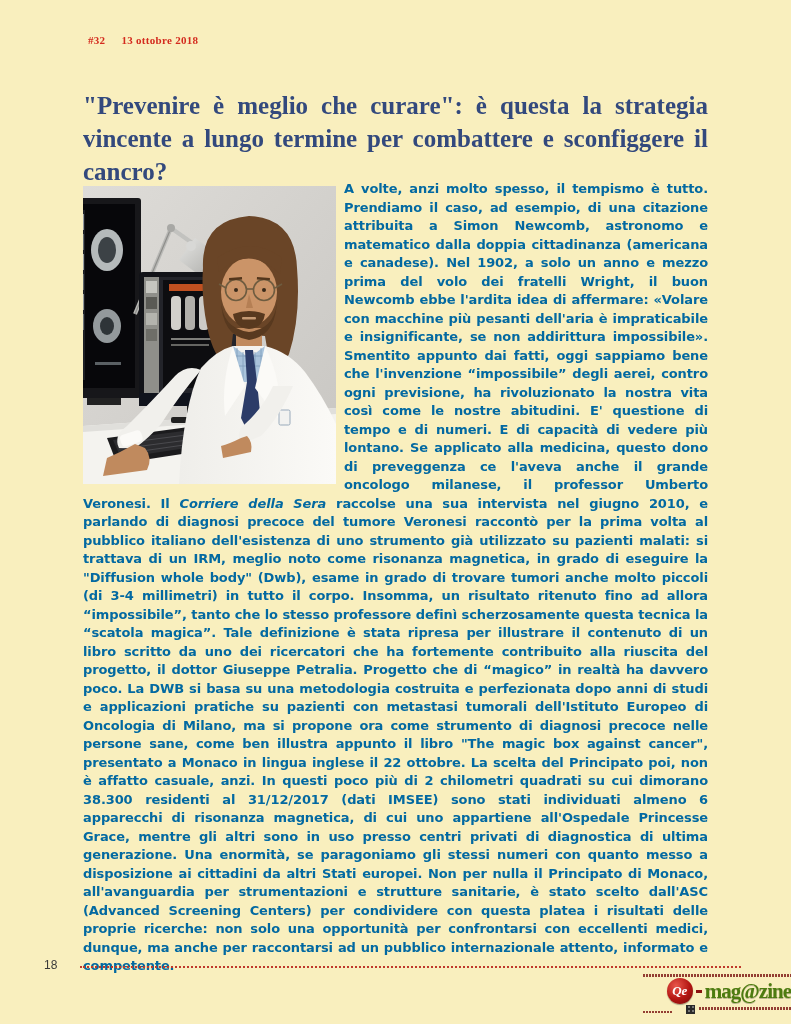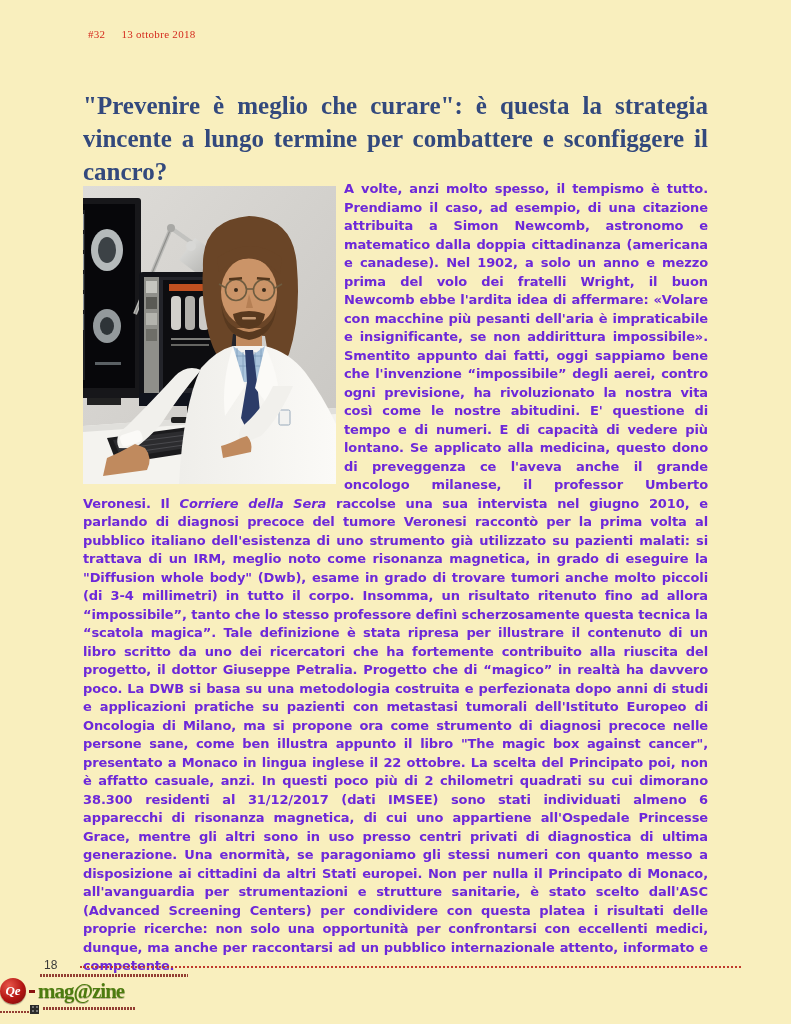--- a/index.html
+++ b/index.html
@@ -4,57 +4,57 @@
 <style>
   html,body{margin:0;padding:0;}
   body{
     width:791px;height:1024px;
     background:#f9efbe;
     position:relative;
     overflow:hidden;
     font-family:"DejaVu Sans", sans-serif;
   }
   .issue-line{
-    position:absolute;left:88px;top:28px;
+    position:absolute;left:88px;top:34px;
     font-family:"Liberation Serif", serif;
-    font-weight:normal;font-size:11px;color:#d42b1e;
+    font-weight:bold;font-size:11px;color:#d42b1e;
     letter-spacing:.3px;
   }
   .issue-line .date{margin-left:16px;}
   .article-title{
     position:absolute;left:83px;top:72px;width:625px;
     font-family:"Liberation Serif", serif;
     font-weight:bold;font-size:25px;line-height:1.32;
     color:#33497d;text-align:justify;
   }
   .article-body-wrap{
     position:absolute;left:83px;top:180px;width:625px;
   }
   .article-photo{
     float:left;width:253px;height:298px;
     margin:6px 8px 2px 0;
     display:block;background:#d6d4d0;
   }
   .article-body{
     margin:0;text-align:justify;
     font-size:13px;font-weight:bold;line-height:18.5px;
-    letter-spacing:-0.1px;color:#6d28d9;
+    letter-spacing:-0.1px;color:#0369a1;
   }
   .article-body .ital{font-style:italic;}
   .footer-rule{
     position:absolute;left:80px;right:50px;top:966px;
     border-top:2px dotted #c0392b;height:0;
   }
   .page-number{
     position:absolute;left:44px;top:958px;
     font-size:12px;color:#3a3a3a;font-family:"Liberation Sans", sans-serif;
   }
   .footer-logo{
     position:absolute;left:0;right:0;top:974px;
-    display:flex;flex-direction:column;align-items:flex-start;
+    display:flex;flex-direction:column;align-items:flex-end;
   }
   .logo-microtext-top{
     width:148px;height:3px;margin-left:40px;margin-bottom:1px;
     background:repeating-linear-gradient(90deg,#7a1210 0 2px,transparent 2px 3px);
     opacity:.8;
   }
   .logo-row{display:flex;align-items:center;gap:3px;}
   .logo-circle{
     width:26px;height:26px;border-radius:50%;
     background:radial-gradient(circle at 35% 30%, #e8564a, #b31512 55%, #6f0c0a);

